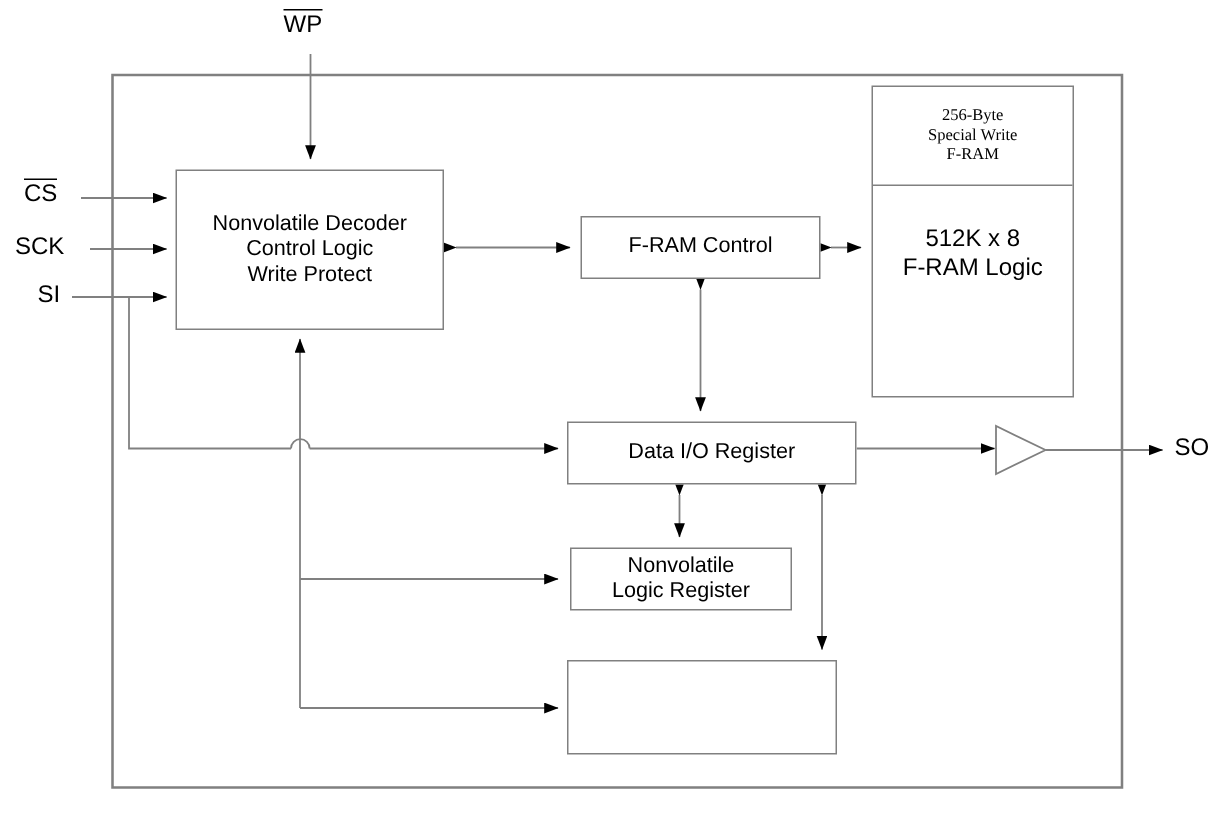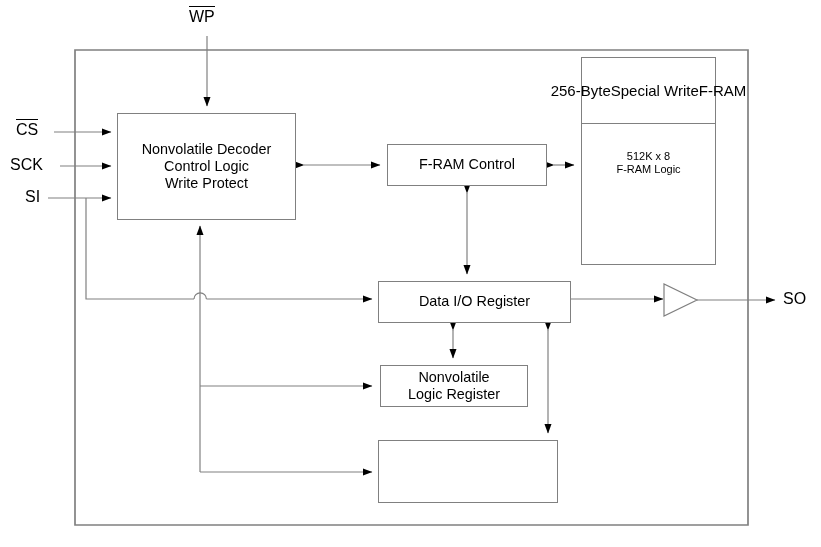--- a/index.html
+++ b/index.html
@@ -10,26 +10,26 @@
        background:#ffffff;display:flex;flex-direction:column;align-items:center;
        justify-content:center;line-height:1.19;color:#000;font-size:14.4px;
        text-align:center;}
   .blk span{display:block;white-space:nowrap;}
   .plabel{position:absolute;color:#000;font-size:16px;white-space:nowrap;}
   .ovr{position:relative;display:inline-block;}
   .ovr::before{content:"";position:absolute;left:0;right:0;top:-2px;
        border-top:1.4px solid #000;}
   .fram-top{position:absolute;left:0;right:0;top:0;height:66px;
        box-sizing:border-box;border-bottom:1.6px solid #808080;
-       display:flex;align-items:center;justify-content:center;
-       font-size:15px;line-height:1.19;}
+       display:flex;flex-direction:column;align-items:center;justify-content:center;
+       font-size:11px;line-height:1.19;font-family:Liberation Serif, serif;}
   .fram-bot{position:absolute;left:0;right:0;top:66px;bottom:0;
        display:flex;flex-direction:column;align-items:center;
        justify-content:flex-start;padding-top:26px;box-sizing:border-box;
-       font-size:11px;line-height:1.19;}
+       font-size:16px;line-height:1.19;}
 </style>
 </head>
 <body>
 
 <div id="root">
 
   <svg id="svg" xmlns="http://www.w3.org/2000/svg" viewBox="0 0 821 547">
     <defs>
       <marker id="ah" markerWidth="10" markerHeight="10" refX="9.2" refY="3.6" orient="auto" markerUnits="userSpaceOnUse">
         <path d="M0,0 L9.6,3.6 L0,7.2 z" fill="#000000"></path>

